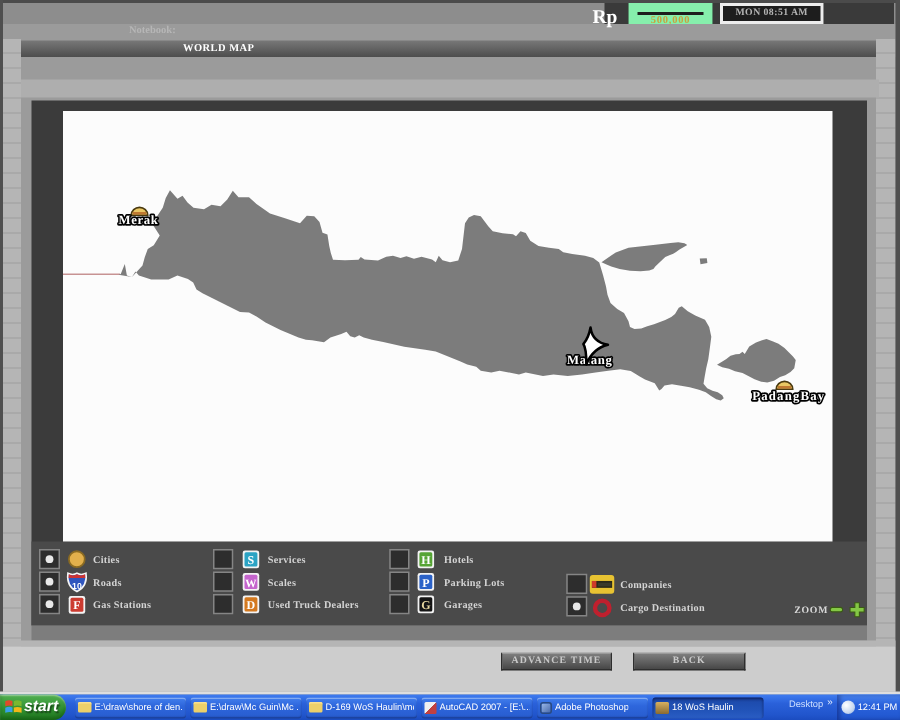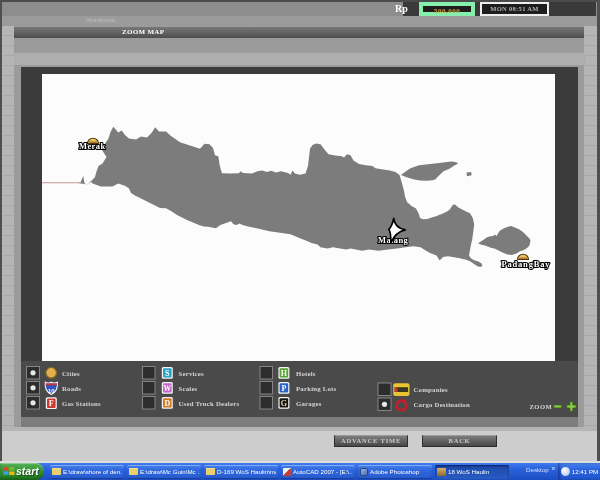--- a/index.html
+++ b/index.html
@@ -6,28 +6,28 @@
 body{position:relative;background:#9b9b9b;font-family:"Liberation Serif",serif;transform:translateZ(0);}
 .abs{position:absolute;}
 .gametext{font-family:"Liberation Serif",serif;font-weight:bold;}
 </style></head>
 <body>
 
 <div class="abs" style="left:0;top:0;width:600px;height:2px;background:#4b4b4b;"></div>
 
 <div class="abs" style="left:0;top:2px;width:600px;height:14px;background:#8d8d8d;"></div>
 <div class="abs" style="left:403px;top:2px;width:193px;height:14px;background:#3a3a3a;"></div>
-<div class="abs gametext" style="left:395px;top:3px;width:22px;height:11px;color:#fff;font-size:10px;">Rp</div>
-<div class="abs" style="left:419px;top:2px;width:56px;height:14px;border:4px solid #86efac;background:#1d1d1d;color:#c9a23f;font-size:7px;font-weight:bold;text-align:center;line-height:10px;font-family:'Liberation Serif',serif;letter-spacing:0.5px;">500,000</div>
+<div class="abs gametext" style="left:395px;top:3px;width:22px;height:11px;color:#fff;font-size:13px;">Rp</div>
+<div class="abs" style="left:419px;top:2px;width:56px;height:14px;border:6px solid #86efac;background:#1d1d1d;color:#c9a23f;font-size:7px;font-weight:bold;text-align:center;line-height:10px;font-family:'Liberation Serif',serif;letter-spacing:0.5px;">500,000</div>
 <div class="abs" style="left:480px;top:2px;width:69px;height:14px;border:2px solid #ededed;background:#1d1d1d;color:#b4b4b4;font-size:6.5px;font-weight:bold;text-align:center;line-height:10px;font-family:'Liberation Serif',serif;letter-spacing:0.3px;">MON 08:51 AM</div>
 
 <div class="abs" style="left:14px;top:27px;width:571px;height:11px;background:linear-gradient(#787878,#4d4d4d);"></div>
 <div class="abs" style="left:585px;top:27px;width:12px;height:11px;background:#b3b3b3;"></div>
 <div class="abs gametext" style="left:86px;top:16px;height:9px;color:#b6b6b6;font-size:7px;line-height:9px;">Notebook:</div>
-<div class="abs gametext" style="left:122px;top:28px;height:9px;color:#ffffff;font-size:7px;line-height:9px;letter-spacing:0.3px;">ZOOM MAP</div>
+<div class="abs gametext" style="left:122px;top:28px;height:9px;color:#ffffff;font-size:7px;line-height:9px;letter-spacing:0.3px;">WORLD MAP</div>
 
 <div class="abs" style="left:2px;top:26px;width:12px;height:405px;background:repeating-linear-gradient(#b5b5b5 0px,#b5b5b5 9px,#a9a9a9 9px,#a9a9a9 10px);"></div>
 <div class="abs" style="left:584px;top:26px;width:13px;height:405px;background:repeating-linear-gradient(#b5b5b5 0px,#b5b5b5 9px,#a9a9a9 9px,#a9a9a9 10px);"></div>
 
 <div class="abs" style="left:14px;top:53px;width:572px;height:12px;background:#aeaeae;"></div>
 
 <div class="abs" style="left:0;top:0;width:2px;height:463px;background:#4f4f4f;"></div>
 <div class="abs" style="left:597px;top:0;width:3px;height:463px;background:#4f4f4f;"></div>
 
 <div class="abs" style="left:21px;top:67px;width:557px;height:350px;background:#3b3b3b;"></div>

